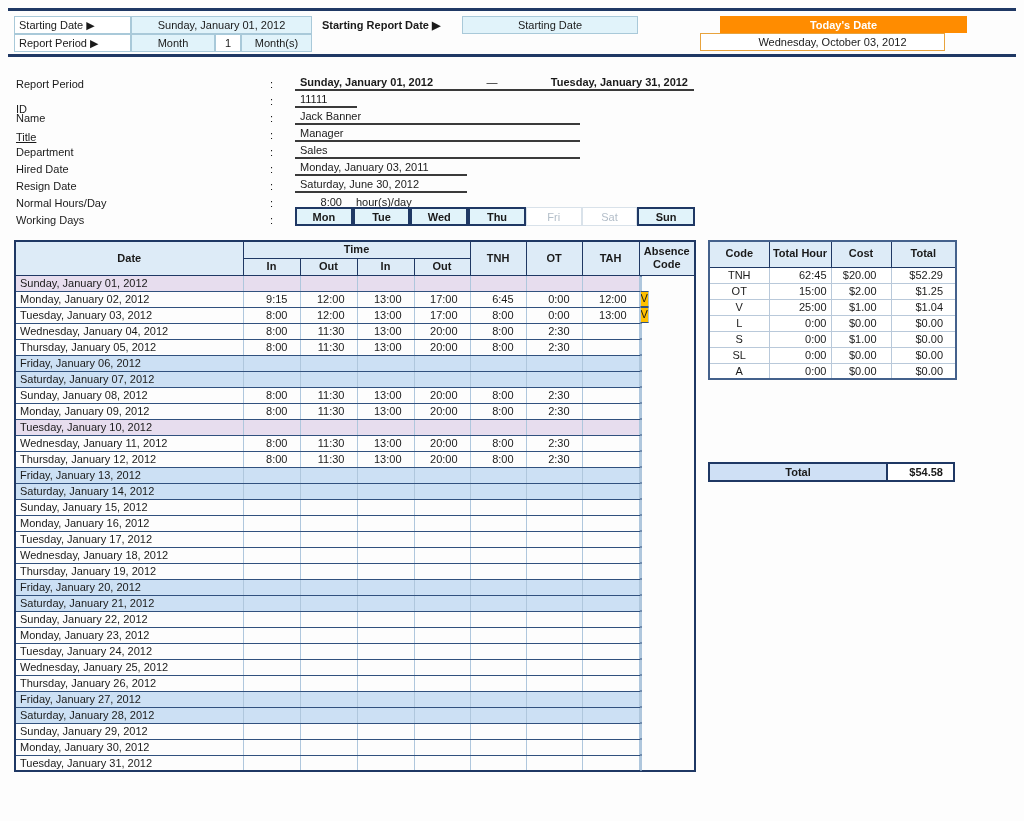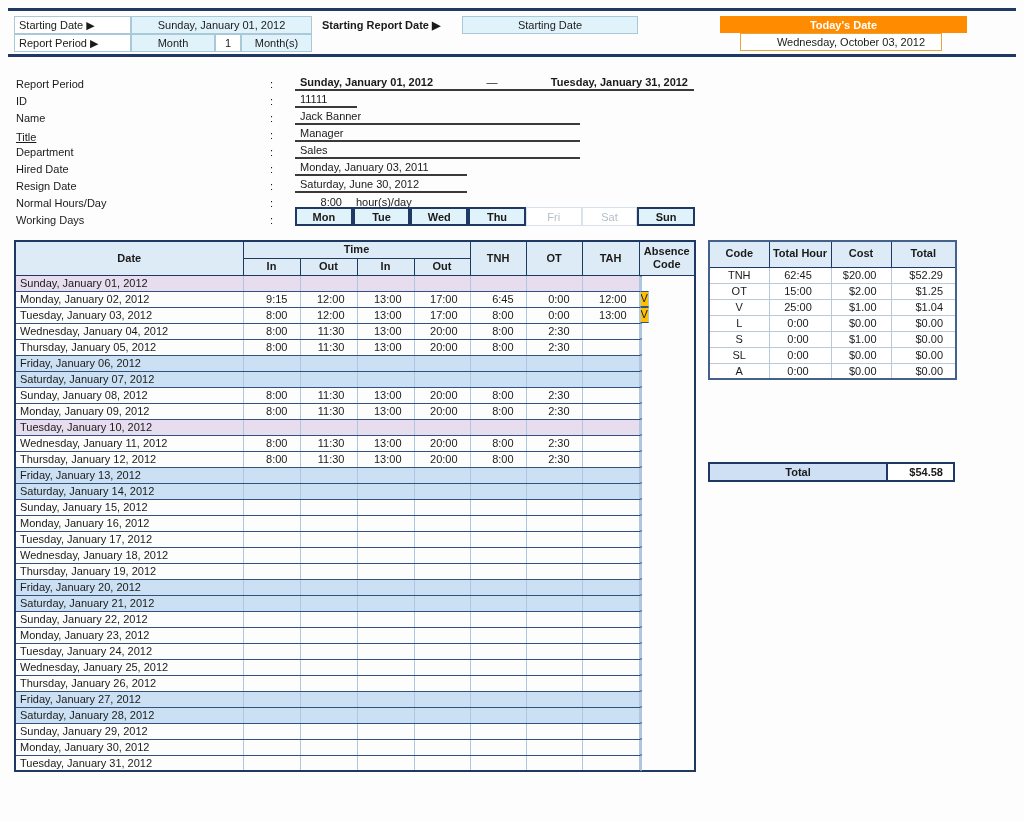--- a/index.html
+++ b/index.html
@@ -39,21 +39,21 @@
   #main-table td.num{text-align:right;padding-right:12px;}
   #main-table td.abs{text-align:center;}
   #main-table td.abs-filled{background:var(--yellow);}
   tr.row-weekend td{background:var(--weekend);}
   tr.row-holiday td{background:var(--holiday);}
   #summary-table{width:247px;border:2px solid #44618C;}
   #summary-table th{background:var(--headfill);border:1px solid var(--navy);font-weight:bold;
                     height:17px;line-height:1.25;}
   #summary-table td{height:16px;border:1px solid #B9C9DA;background:#fff;}
   #summary-table td.code{text-align:center;}
-  #summary-table td.hour{text-align:center;padding-right:4px;}
+  #summary-table td.hour{text-align:right;padding-right:4px;}
   #summary-table td.cost{text-align:right;padding-right:14px;}
   #summary-table td.tot{text-align:right;padding-right:12px;}
   .grand-total{position:absolute;left:708px;top:462px;display:flex;height:20px;}
   .gt-label{width:180px;background:var(--totalfill);border:2px solid var(--navy);font-weight:bold;
             display:flex;align-items:center;justify-content:center;}
   .gt-value{width:67px;background:#fff;border:2px solid var(--navy);border-left:none;font-weight:bold;
             display:flex;align-items:center;justify-content:flex-end;padding-right:10px;}
 </style>
 </head>
 <body>
@@ -65,31 +65,31 @@
 <div class="abs cellbox cyan" style="left:131px;top:16px;width:181px;height:18px;">Sunday, January 01, 2012</div>
 <div class="abs cellbox plain" style="left:322px;top:16px;width:140px;height:18px;">Starting Report Date ▶</div>
 <div class="abs cellbox cyan" style="left:462px;top:16px;width:176px;height:18px;">Starting Date</div>
 
 <div class="abs cellbox lbl-pad" style="left:14px;top:34px;width:117px;height:18px;">Report Period ▶</div>
 <div class="abs cellbox cyan" style="left:131px;top:34px;width:84px;height:18px;">Month</div>
 <div class="abs cellbox" style="left:215px;top:34px;width:26px;height:18px;justify-content:center;">1</div>
 <div class="abs cellbox cyan" style="left:241px;top:34px;width:71px;height:18px;">Month(s)</div>
 
 <div class="abs today-head" style="left:708px;top:16px;width:247px;height:17px;margin-left:12px;">Today's Date</div>
-<div class="abs today-val" style="left:740px;top:33px;width:202px;height:18px;padding-left:20px;">Wednesday, October 03, 2012</div>
+<div class="abs today-val" style="left:700px;top:33px;width:245px;height:18px;padding-left:20px;">Wednesday, October 03, 2012</div>
 
 <div class="info-row" style="top:75px;">Report Period</div>
 <div class="abs colon" style="top:78px;">:</div>
 <div class="abs ival uline" style="top:75px;width:399px;padding-right:6px;">
   <span class="bold">Sunday, January 01, 2012</span>
   <span style="flex:1;text-align:center;">—</span>
   <span class="bold">Tuesday, January 31, 2012</span>
 </div>
 
-<div class="info-row" style="top:92px;">ID</div>
+<div class="info-row" style="top:100px;">ID</div>
 <div class="abs colon" style="top:95px;">:</div>
 <div class="abs ival uline" style="top:92px;width:62px;">11111</div>
 
 <div class="info-row" style="top:109px;">Name</div>
 <div class="abs colon" style="top:112px;">:</div>
 <div class="abs ival uline" style="top:109px;width:285px;">Jack Banner</div>
 
 <div class="info-row" style="top:128px;text-decoration:underline;">Title</div>
 <div class="abs colon" style="top:129px;">:</div>
 <div class="abs ival uline" style="top:126px;width:285px;">Manager</div>

